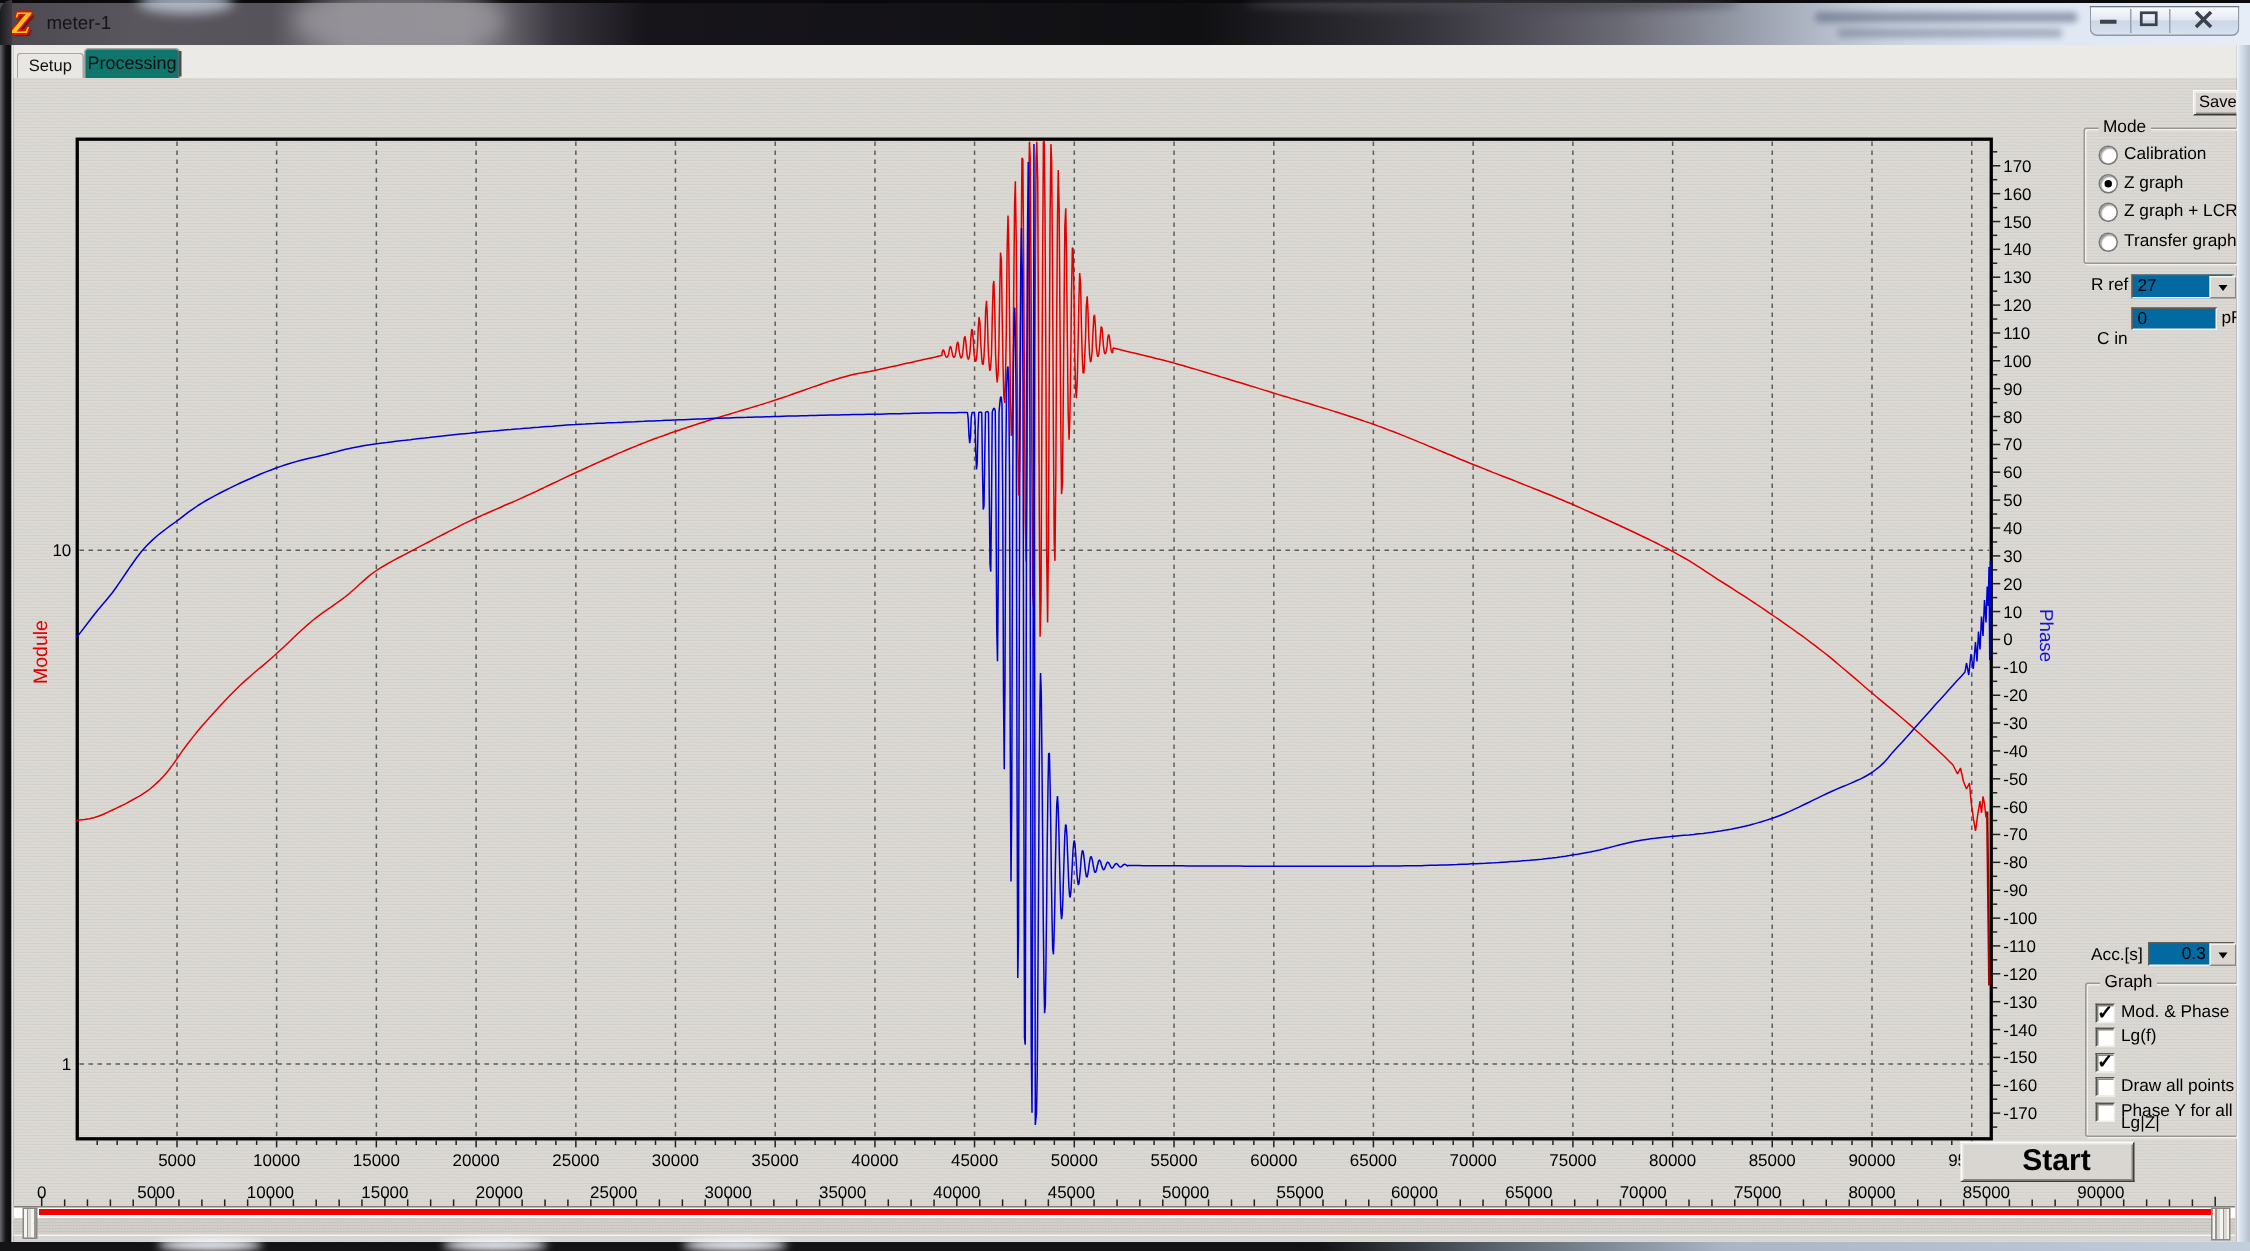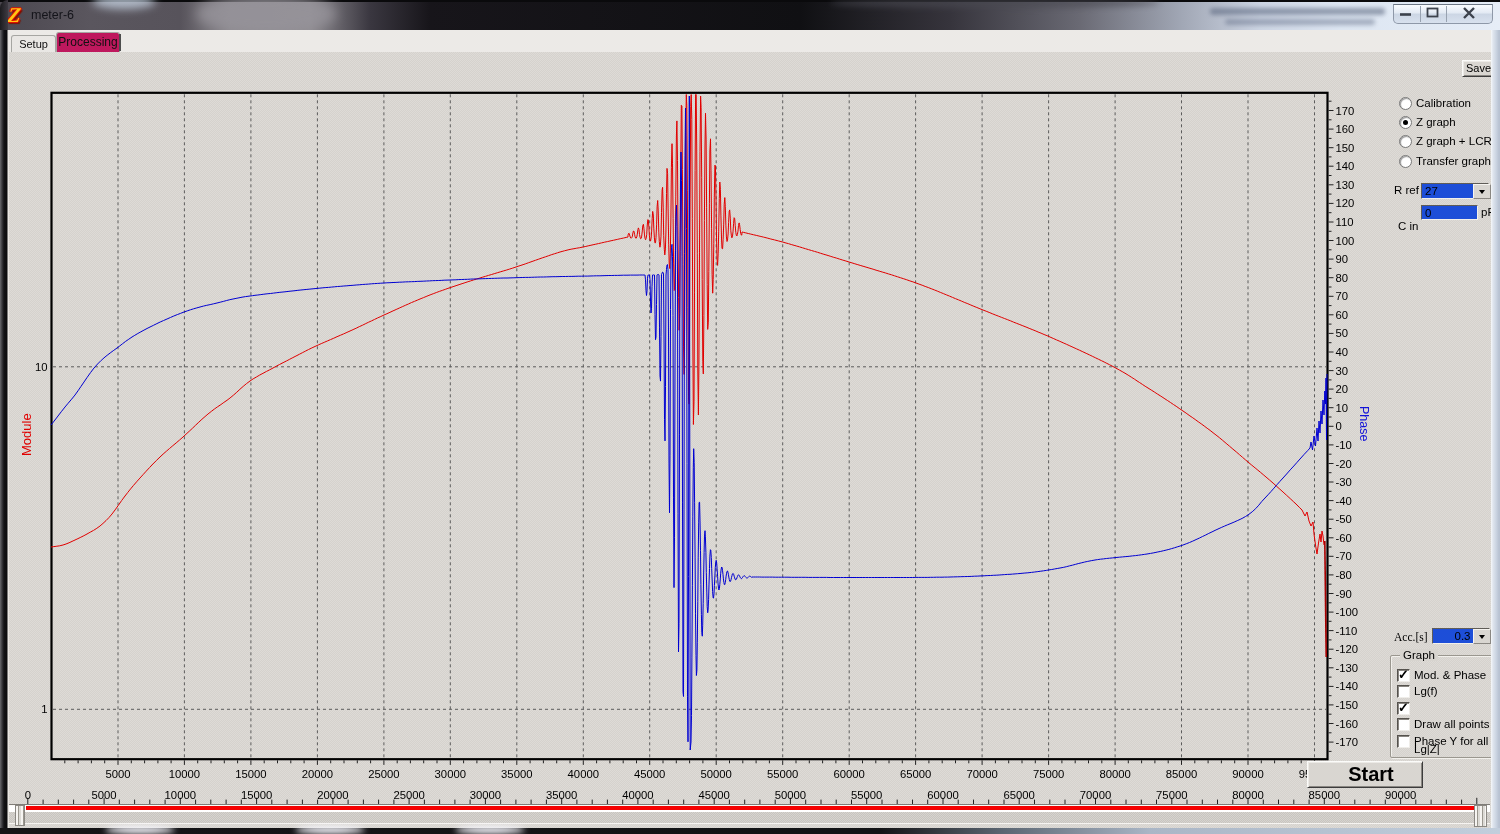--- a/index.html
+++ b/index.html
@@ -16,40 +16,40 @@
 #title:after{content:"";position:absolute;left:0;top:0;width:8px;height:30px;background:linear-gradient(90deg,#1c1c1f,#3e3a42);border-radius:8px 0 0 0;}
 .blob{position:absolute;border-radius:50%;filter:blur(4px);}
 #ttext{position:absolute;left:31px;top:8px;font-size:12.5px;color:#14141a;}
 #zicon{position:absolute;left:8px;top:3px;font:italic bold 21px "Liberation Serif",serif;color:#ffc414;transform:skewX(-6deg);
  text-shadow:-1.2px 0 0 #e01000,1.2px 0 0 #e01000,0 -1.2px 0 #e01000,0 1.2px 0 #e01000,2px 2px 1px #801000;}
 #capbtns{position:absolute;left:1393px;top:4px;width:98px;height:18px;
  background:linear-gradient(#fafcff,#e2e9f3 45%,#ccd6e4 50%,#d8e1ee);
  border:1px solid #8e98a8;border-top-color:#6a7482;border-radius:0 0 5px 5px;}
 .capdiv{position:absolute;top:1px;width:1px;height:16px;background:#98a2b0;}
 
-.tab{position:absolute;background:#be185d;border:1px solid #a6a6a2;border-bottom:none;
+.tab{position:absolute;background:#0f766e;border:1px solid #a6a6a2;border-bottom:none;
  border-radius:3px 3px 0 0;font-size:11px;color:#111;text-align:center;}
 #tab1{left:11px;top:35px;width:43px;height:16px;line-height:16px;background:#e9e7e4;}
 #tab2{left:56px;top:32px;width:62px;height:19px;line-height:18px;font-size:12px;}
 #tabbar{left:119px;top:34px;width:2px;height:17px;background:#4d4d4d;}
 
 .btn{background:#d9d6d1;border-top:1px solid #fbfbf9;border-left:1px solid #fbfbf9;
  border-right:1px solid #3c3c3c;border-bottom:1px solid #3c3c3c;
  box-shadow:inset 1px 1px 0 #eceae6,inset -1px -1px 0 #8a8782;font-size:11px;color:#000;text-align:center;}
 .gbox{border:1px solid #9a978f;box-shadow:inset 1px 1px 0 #f2f0ec, 1px 1px 0 #f2f0ec;border-radius:2px;}
 .glabel{position:absolute;top:-7px;left:9px;background:#d7d4cf;padding:0 3px;font-size:11.5px;}
 .radio{position:absolute;width:11px;height:11px;border-radius:50%;background:#fff;
  border:1px solid #777;box-shadow:inset 1px 1px 1px #9a9a9a;}
 .rdot{position:absolute;left:3px;top:3px;width:5px;height:5px;border-radius:50%;background:#000;}
 .check{position:absolute;width:11px;height:11px;background:#fff;border-top:1px solid #55524d;
  border-left:1px solid #55524d;border-right:1px solid #efede9;border-bottom:1px solid #efede9;
  box-shadow:inset 1px 1px 0 #8a8782;}
 .ck{position:absolute;left:0px;top:-3px;font-size:13px;font-weight:bold;color:#000;}
 .wlabel{position:absolute;font-size:11.5px;color:#000;white-space:nowrap;}
-.field{position:absolute;background:#1d4ed8;border-top:1.5px solid #5f5c57;border-left:1.5px solid #5f5c57;
+.field{position:absolute;background:#0369a1;border-top:1.5px solid #5f5c57;border-left:1.5px solid #5f5c57;
  border-right:1px solid #f2f0ec;border-bottom:1px solid #f2f0ec;font-size:11.5px;color:#000;}
 .drop{position:absolute;top:1px;width:16px;background:#d9d6d1;border:1px solid #8a8782;
  border-top-color:#f5f3ef;border-left-color:#f5f3ef;text-align:center;}
 .arr{width:0;height:0;border-left:3.5px solid transparent;border-right:3.5px solid transparent;
  border-top:4px solid #000;margin:5px auto 0;}
 
 #lframe{left:0;top:30px;width:9px;height:798px;background:linear-gradient(90deg,#6a6a6e 0,#3a3a3e 2px,#131316 4px,#0c0c0e 7px,#e8e6e2 8px);}
 #rframe{left:1491px;top:30px;width:9px;height:798px;background:linear-gradient(90deg,#f6f8fa 0,#dfe5ee 2px,#ccd5e2 5px,#b8c2d2 8px);}
 #bframe{left:0;top:828px;width:1500px;height:6px;background:linear-gradient(90deg,#141416 0,#131315 880px,#5a6470 1000px,#aab6c6 1150px,#c2cedc 1500px);}
 .bglow{position:absolute;top:826px;height:8px;border-radius:50%;filter:blur(3px);background:#f8f8ff;}
@@ -65,21 +65,21 @@
  <div class="abs" id="tabstrip"></div>
  <div class="abs" id="dither"></div>
 
  <div class="abs" id="title">
   <div class="blob" style="left:92px;top:-6px;width:64px;height:15px;background:#d4e2f2;opacity:.7"></div>
   <div class="blob" style="left:196px;top:-6px;width:140px;height:40px;background:#97949b;opacity:.8;filter:blur(6px)"></div>
   <div class="blob" style="left:830px;top:-2px;width:330px;height:10px;background:#4a4a52;opacity:.65;filter:blur(3px)"></div>
   <div class="blob" style="left:1210px;top:8px;width:175px;height:7px;background:#55617a;opacity:.55;filter:blur(2px);border-radius:3px"></div>
   <div class="blob" style="left:1225px;top:19px;width:150px;height:6px;background:#5a6680;opacity:.45;filter:blur(2px);border-radius:3px"></div>
   <div id="zicon">Z</div>
-  <div id="ttext">meter-6</div>
+  <div id="ttext">meter-1</div>
   <div id="capbtns">
    <div class="capdiv" style="left:26px"></div>
    <div class="capdiv" style="left:52px"></div>
    <svg width="98" height="18" style="position:absolute;left:0;top:0">
     <line x1="6" y1="9.5" x2="17" y2="9.5" stroke="#3c424c" stroke-width="2.6"></line>
     <rect x="33.5" y="3.5" width="10" height="8" fill="none" stroke="#3c424c" stroke-width="1.8"></rect>
     <path d="M70 3 L80 13 M80 3 L70 13" stroke="#3c424c" stroke-width="2.4"></path>
    </svg>
   </div>
  </div>
@@ -456,20 +456,23 @@
 </g>
 <text transform="translate(31,456) rotate(-90)" font-family="Liberation Sans, sans-serif" font-size="13px" fill="#e00000">Module</text>
 <text transform="translate(1360,406) rotate(90)" font-family="Liberation Sans, sans-serif" font-size="12.5px" fill="#1414d8">Phase</text>
 <polyline points="51.0,547.0 53.2,546.7 56.2,546.3 59.7,545.8 63.0,545.0 66.0,544.0 69.0,542.8 72.0,541.4 75.0,540.0 78.0,538.6 80.9,537.2 83.9,535.7 87.0,534.0 90.2,532.2 93.5,530.4 96.8,528.3 100.0,526.0 103.0,523.4 106.0,520.6 109.0,517.5 112.0,514.0 115.1,509.9 118.3,505.4 121.6,500.6 125.0,496.0 127.8,492.4 130.6,488.9 133.5,485.4 136.6,481.8 140.0,478.0 143.0,474.7 146.2,471.2 149.5,467.6 152.9,464.0 156.4,460.5 160.0,457.0 163.1,454.1 166.3,451.3 169.5,448.5 172.8,445.7 176.2,442.9 179.6,440.0 183.0,437.0 186.0,434.2 189.2,431.3 192.4,428.3 195.6,425.2 198.8,422.2 201.9,419.3 205.0,416.6 208.0,414.0 211.3,411.4 214.6,408.9 217.7,406.7 220.9,404.6 223.9,402.4 227.0,400.3 230.0,398.0 233.4,395.2 236.7,392.3 239.9,389.3 243.2,386.4 246.5,383.6 250.0,381.0 253.1,378.9 256.4,377.0 259.6,375.1 263.0,373.3 266.3,371.5 269.7,369.8 273.0,368.0 276.3,366.2 279.7,364.4 283.0,362.7 286.4,361.0 289.6,359.3 292.9,357.6 296.0,356.0 299.3,354.3 302.4,352.7 305.3,351.2 308.4,349.6 311.9,347.9 316.0,346.0 318.6,344.8 321.3,343.6 324.3,342.3 327.3,341.0 330.5,339.6 333.8,338.2 337.0,336.7 340.3,335.3 343.6,333.9 346.9,332.4 350.0,331.0 353.1,329.6 356.2,328.2 359.2,326.7 362.3,325.3 365.3,323.8 368.4,322.3 371.5,320.9 374.6,319.4 377.7,317.9 380.8,316.5 384.0,315.0 387.0,313.7 390.0,312.3 393.0,310.9 396.1,309.5 399.2,308.1 402.3,306.7 405.4,305.3 408.4,304.0 411.4,302.6 414.4,301.4 417.2,300.2 420.0,299.0 423.5,297.6 426.9,296.2 430.1,294.9 433.3,293.7 436.4,292.5 439.4,291.4 442.6,290.3 445.7,289.2 449.0,288.0 452.0,287.0 455.0,286.0 458.0,285.0 461.0,284.0 464.1,283.0 467.1,282.0 470.3,281.0 473.4,280.0 476.7,279.0 480.0,278.0 482.8,277.1 485.6,276.3 488.5,275.4 491.3,274.6 494.2,273.7 497.2,272.8 500.2,271.9 503.2,271.0 506.3,270.1 509.5,269.1 512.7,268.1 516.0,267.0 518.9,266.0 522.0,265.0 525.3,263.9 528.6,262.7 532.0,261.5 535.4,260.3 538.8,259.1 542.2,257.9 545.5,256.8 548.7,255.7 551.8,254.6 554.7,253.7 557.5,252.8 560.0,252.0 564.4,250.8 568.0,249.9 571.1,249.2 574.0,248.7 576.7,248.2 579.7,247.7 583.0,247.0 585.9,246.4 588.9,245.7 592.0,245.0 595.2,244.3 598.4,243.6 601.5,242.9 604.5,242.2 607.4,241.6 610.0,241.0 613.7,240.2 617.3,239.4 620.7,238.6 623.7,238.0 626.1,237.4 628.0,237.0 628.0,235.3 628.5,233.5 629.1,233.3 629.6,235.0 630.2,237.0 630.7,238.0 631.3,238.2 631.8,237.6 632.4,236.2 632.9,232.9 633.5,230.9 634.0,231.5 634.6,234.4 635.1,236.9 635.7,238.1 636.2,238.2 636.8,236.9 637.3,234.1 637.9,229.7 638.4,227.9 639.0,229.7 639.5,234.5 640.1,237.3 640.6,238.7 641.2,238.3 641.7,236.1 642.3,230.9 642.8,225.5 643.4,224.3 643.9,228.2 644.5,234.9 645.0,238.3 645.6,239.7 646.1,238.4 646.7,234.7 647.2,226.0 647.8,219.6 648.3,219.9 648.9,227.4 649.4,235.9 650.0,240.0 650.5,241.1 651.1,238.2 651.6,231.9 652.2,218.4 652.7,211.4 653.3,215.0 653.8,228.2 654.4,237.9 654.9,242.8 655.5,242.8 656.0,237.6 656.6,224.8 657.1,206.8 657.7,200.5 658.2,210.1 658.8,232.2 659.3,241.7 659.9,247.2 660.4,245.2 661.0,236.2 661.5,212.7 662.1,190.1 662.6,187.3 663.2,207.2 663.7,235.7 664.3,249.2 664.8,254.9 665.4,248.9 665.9,233.0 666.5,193.7 667.0,168.4 667.6,173.6 668.1,208.9 668.7,244.2 669.2,263.9 669.8,268.6 670.3,253.8 670.9,220.0 671.4,167.3 672.0,143.7 672.5,163.2 673.1,218.4 673.6,263.1 674.2,290.5 674.7,289.4 675.3,256.9 675.8,196.1 676.4,136.0 676.9,120.9 677.5,160.6 678.0,235.9 678.6,297.6 679.1,330.3 679.7,313.5 680.2,251.3 680.8,165.2 681.3,105.3 681.9,106.2 682.4,169.5 683.0,264.7 683.5,346.9 684.1,374.4 684.6,329.1 685.2,229.3 685.7,132.7 686.3,94.5 686.8,105.2 687.4,190.2 687.9,307.8 688.5,396.8 689.0,404.1 689.6,323.0 690.1,198.9 690.7,106.4 691.2,94.5 691.8,119.5 692.3,218.8 692.9,350.0 693.4,424.5 694.0,401.7 694.5,292.9 695.1,170.6 695.6,94.5 696.2,94.5 696.7,146.0 697.3,253.8 697.8,371.0 698.4,415.0 698.9,366.3 699.5,252.1 700.0,151.3 700.6,96.1 701.1,107.5 701.7,177.8 702.2,279.4 702.8,361.2 703.3,373.9 703.9,315.7 704.4,220.7 705.0,145.0 705.5,113.3 706.1,139.1 706.6,207.2 707.2,284.4 707.7,329.4 708.3,322.2 708.8,271.3 709.4,203.8 709.9,151.0 710.5,138.8 711.0,170.8 711.6,228.8 712.1,274.3 712.7,293.2 713.2,279.6 713.8,243.7 714.3,197.2 714.9,165.1 715.4,165.9 716.0,197.0 716.5,237.1 717.1,259.9 717.6,265.4 718.2,253.2 718.7,231.2 719.3,198.6 719.8,182.0 720.4,189.3 720.9,215.1 721.5,238.0 722.0,248.5 722.6,248.7 723.1,239.8 723.7,224.9 724.2,204.3 724.8,197.6 725.3,206.7 725.9,225.8 726.4,236.9 727.0,241.5 727.5,240.1 728.1,234.0 728.6,222.6 729.2,211.3 729.7,209.9 730.3,218.2 730.8,230.7 731.4,235.8 731.9,237.8 732.5,236.1 733.0,231.8 733.6,223.4 734.1,217.7 734.7,218.7 735.2,225.3 735.8,232.3 736.3,235.3 736.9,236.0 737.4,234.3 738.0,231.2 738.5,225.4 739.1,222.9 739.6,224.7 740.2,229.6 740.7,233.4 741.3,235.1 741.8,235.1 742.0,232.0 743.7,232.4 745.8,232.9 748.2,233.5 750.8,234.1 753.7,234.8 756.8,235.5 760.1,236.3 763.5,237.1 767.1,238.0 770.8,239.0 774.5,239.9 778.3,240.9 782.2,241.9 786.0,243.0 788.6,243.7 791.2,244.5 794.0,245.3 796.8,246.1 799.6,246.9 802.5,247.8 805.4,248.7 808.4,249.6 811.5,250.5 814.5,251.4 817.6,252.3 820.7,253.3 823.9,254.3 827.0,255.2 830.2,256.2 833.3,257.2 836.5,258.1 839.6,259.1 842.8,260.1 845.9,261.0 849.0,262.0 852.0,262.9 854.9,263.8 857.9,264.7 860.9,265.6 864.0,266.5 867.0,267.4 870.0,268.3 873.1,269.2 876.1,270.2 879.2,271.1 882.2,272.0 885.3,272.9 888.4,273.9 891.5,274.8 894.5,275.8 897.6,276.8 900.7,277.8 903.8,278.8 906.8,279.8 909.9,280.9 913.0,281.9 916.0,283.0 919.0,284.1 922.1,285.2 925.1,286.4 928.2,287.5 931.2,288.7 934.3,289.9 937.3,291.1 940.4,292.4 943.4,293.6 946.5,294.9 949.5,296.1 952.5,297.4 955.6,298.7 958.6,299.9 961.7,301.2 964.7,302.5 967.8,303.7 970.8,305.0 973.9,306.3 976.9,307.5 980.0,308.8 983.0,310.0 986.1,311.2 989.1,312.4 992.2,313.7 995.2,314.9 998.3,316.1 1001.4,317.3 1004.5,318.5 1007.6,319.7 1010.7,320.9 1013.7,322.2 1016.8,323.4 1019.9,324.6 1022.9,325.8 1026.0,327.0 1029.1,328.3 1032.1,329.5 1035.1,330.7 1038.1,332.0 1041.1,333.2 1044.1,334.5 1047.1,335.7 1050.0,337.0 1053.2,338.4 1056.5,339.9 1059.8,341.3 1063.1,342.8 1066.5,344.3 1069.8,345.8 1073.1,347.3 1076.4,348.8 1079.7,350.3 1082.9,351.8 1086.1,353.3 1089.3,354.8 1092.4,356.3 1095.5,357.8 1098.4,359.2 1101.3,360.6 1104.2,362.0 1106.9,363.4 1109.5,364.7 1112.0,366.0 1115.9,368.1 1119.5,370.1 1122.9,372.0 1126.0,373.8 1128.9,375.6 1131.7,377.4 1134.4,379.1 1137.0,380.9 1139.7,382.6 1142.4,384.4 1145.1,386.2 1148.0,388.0 1151.2,390.0 1154.5,392.1 1157.7,394.2 1160.9,396.2 1164.1,398.3 1167.3,400.4 1170.5,402.5 1173.6,404.6 1176.8,406.7 1179.9,408.9 1183.0,411.0 1186.1,413.1 1189.1,415.3 1192.2,417.4 1195.2,419.5 1198.2,421.7 1201.2,423.8 1204.2,426.0 1207.1,428.2 1210.1,430.4 1213.0,432.7 1216.0,435.0 1219.3,437.6 1222.7,440.4 1226.1,443.3 1229.5,446.2 1232.9,449.1 1236.3,451.9 1239.5,454.7 1242.5,457.3 1245.4,459.8 1248.0,462.0 1251.8,465.2 1255.1,467.9 1257.9,470.2 1260.6,472.4 1263.2,474.6 1266.0,477.0 1269.5,480.0 1273.1,483.1 1276.5,486.2 1279.9,489.2 1283.0,492.0 1286.7,495.4 1290.2,498.6 1293.3,501.5 1296.0,504.0 1299.8,507.8 1302.0,510.0 1302.0,510.0 1305.0,516.0 1307.0,512.0 1309.0,521.0 1311.0,526.0 1313.0,522.0 1314.0,534.0 1315.5,545.0 1317.0,554.0 1318.5,543.0 1320.0,534.0 1321.0,542.0 1322.0,531.0 1323.0,536.0 1324.0,545.0" fill="none" stroke="#e10000" stroke-width="1" stroke-linejoin="bevel"></polyline>
 <polyline points="51.0,425.0 54.1,421.1 58.0,416.0 61.3,411.7 65.0,407.0 68.1,403.3 71.6,399.2 75.0,395.0 78.0,390.8 81.0,386.4 84.0,382.0 87.2,377.3 90.6,372.5 94.0,368.0 97.6,364.0 101.2,360.4 105.0,357.0 107.9,354.7 110.8,352.5 113.8,350.3 117.0,348.0 119.8,345.9 122.6,343.7 125.6,341.4 128.8,339.2 132.0,337.0 134.8,335.3 137.8,333.5 140.9,331.8 144.0,330.1 147.0,328.5 150.0,327.0 153.5,325.3 156.9,323.6 160.2,322.0 163.6,320.5 167.0,319.0 170.4,317.5 173.8,316.0 177.3,314.6 180.7,313.3 184.0,312.0 187.2,310.9 190.4,309.8 193.6,308.8 196.8,307.9 200.0,307.0 203.4,306.1 206.8,305.3 210.2,304.6 213.6,303.8 217.0,303.0 220.2,302.2 223.4,301.4 226.6,300.5 229.8,299.7 233.0,299.0 236.1,298.4 239.0,297.8 242.0,297.2 245.6,296.6 250.0,296.0 252.4,295.7 255.0,295.3 257.8,295.0 260.8,294.6 263.9,294.2 267.1,293.8 270.3,293.5 273.6,293.1 276.8,292.7 279.9,292.3 283.0,292.0 286.0,291.7 289.0,291.3 292.0,291.0 295.0,290.7 297.9,290.3 300.9,290.0 303.9,289.7 306.9,289.4 309.9,289.1 313.0,288.8 316.0,288.5 319.1,288.2 322.1,287.9 325.2,287.6 328.3,287.4 331.4,287.1 334.5,286.8 337.6,286.5 340.7,286.3 343.8,286.0 346.9,285.8 350.0,285.5 353.1,285.3 356.2,285.0 359.2,284.8 362.3,284.5 365.3,284.3 368.4,284.1 371.5,283.8 374.6,283.6 377.7,283.4 380.8,283.2 384.0,283.0 386.9,282.8 390.0,282.7 393.0,282.5 396.1,282.4 399.2,282.2 402.2,282.1 405.3,281.9 408.4,281.8 411.4,281.7 414.3,281.6 417.2,281.4 420.0,281.3 423.2,281.2 426.4,281.0 429.4,280.9 432.4,280.7 435.4,280.6 438.3,280.5 441.2,280.4 444.1,280.2 447.0,280.1 450.0,280.0 453.0,279.9 455.9,279.8 458.8,279.6 461.7,279.5 464.6,279.4 467.6,279.3 470.6,279.1 473.6,279.0 476.8,278.9 480.0,278.8 482.8,278.7 485.7,278.6 488.6,278.5 491.6,278.4 494.7,278.3 497.8,278.2 500.8,278.1 503.9,278.0 507.0,278.0 510.0,277.9 513.1,277.8 516.0,277.7 519.1,277.6 522.2,277.5 525.3,277.4 528.3,277.4 531.3,277.3 534.3,277.2 537.3,277.1 540.3,277.0 543.5,277.0 546.7,276.9 550.0,276.8 552.9,276.7 555.9,276.7 559.0,276.6 562.2,276.5 565.4,276.5 568.6,276.4 571.9,276.4 575.1,276.3 578.2,276.2 581.3,276.2 584.3,276.1 587.2,276.1 590.0,276.0 593.4,275.9 596.7,275.8 599.9,275.8 603.0,275.7 606.0,275.6 608.9,275.5 611.8,275.5 614.5,275.4 617.3,275.4 620.0,275.3 623.5,275.2 627.0,275.2 630.5,275.1 633.9,275.1 637.0,275.1 639.8,275.0 642.2,275.0 644.0,275.0 644.0,275.0 644.5,275.0 645.0,275.0 645.5,279.8 646.0,290.6 646.5,295.5 647.0,291.1 647.5,278.2 648.0,275.0 648.5,275.0 649.0,275.0 649.5,275.0 650.0,279.5 650.5,301.1 651.0,313.0 651.5,308.2 652.0,286.7 652.5,275.0 653.0,274.9 653.5,274.9 654.0,274.9 654.5,275.0 655.0,314.4 655.5,339.7 656.0,337.1 656.5,304.5 657.0,274.9 657.5,274.6 658.0,274.4 658.5,274.5 659.0,274.9 659.5,327.9 660.0,376.0 660.5,381.1 661.0,336.4 661.5,274.7 662.0,273.2 662.5,272.2 663.0,272.3 663.5,274.0 664.0,337.0 664.5,419.3 665.0,440.9 665.5,386.4 666.0,275.0 666.5,269.3 667.0,264.9 667.5,264.6 668.0,269.7 668.5,335.0 669.0,463.1 669.5,512.8 670.0,455.2 670.5,309.7 671.0,261.2 671.5,247.3 672.0,244.3 672.5,256.3 673.0,315.4 673.5,497.9 674.0,587.6 674.5,537.8 675.0,364.0 675.5,250.6 676.0,216.2 676.5,205.1 677.0,226.5 677.5,275.0 678.0,513.3 678.5,652.0 679.0,623.4 679.5,434.1 680.0,244.9 680.5,179.1 681.0,152.0 681.5,180.7 682.0,256.7 682.5,502.1 683.0,691.8 683.5,696.5 684.0,509.9 684.5,253.3 685.0,155.3 685.5,108.0 686.0,135.6 686.5,228.2 687.0,463.4 687.5,696.8 688.0,741.8 688.5,576.8 689.3,96.0 690.2,750.0 691.0,742.0 691.5,715.6 691.9,657.9 692.4,585.2 692.8,516.2 693.3,467.3 693.7,448.7 694.2,462.5 694.6,502.8 695.1,557.9 695.5,613.2 696.0,655.4 696.4,675.5 696.9,670.2 697.3,642.8 697.8,601.7 698.2,557.9 698.7,522.2 699.1,502.4 699.6,502.2 700.0,520.1 700.5,550.3 700.9,584.5 701.4,614.3 701.8,632.7 702.3,636.2 702.7,625.2 703.2,603.4 703.6,577.0 704.1,552.6 704.5,536.1 705.0,530.7 705.4,536.9 705.9,552.2 706.3,572.4 706.8,592.1 707.2,606.6 707.7,612.8 708.1,609.9 708.6,599.3 709.0,584.1 709.5,568.5 709.9,556.1 710.4,549.7 710.8,550.4 711.3,557.5 711.7,568.7 712.2,581.0 712.6,591.4 713.1,597.5 713.5,598.2 714.0,593.7 714.4,585.5 714.9,575.9 715.3,567.4 715.8,561.8 716.2,560.3 716.7,563.0 717.1,568.8 717.6,576.2 718.0,583.1 718.5,588.1 718.9,590.0 719.4,588.6 719.8,584.5 720.3,578.9 720.7,573.3 721.2,569.1 721.6,567.0 722.1,567.6 722.5,570.3 723.0,574.5 723.4,578.9 723.9,582.5 724.3,584.5 724.8,584.6 725.2,582.8 725.7,579.7 726.1,576.2 726.6,573.2 727.0,571.4 727.5,571.0 727.9,572.1 728.4,574.3 728.8,577.0 729.3,579.5 729.7,581.1 730.2,581.7 730.6,581.1 731.1,579.5 731.5,577.5 732.0,575.5 732.4,574.0 732.9,573.4 733.3,573.7 733.8,574.7 734.2,576.3 734.7,577.9 735.1,579.1 735.6,579.8 736.0,579.7 736.5,579.0 736.9,577.8 737.4,576.6 737.8,575.5 738.3,574.9 738.7,574.9 739.2,575.3 739.6,576.1 740.1,577.1 740.5,578.0 741.0,578.5 741.4,578.7 741.9,578.4 742.3,577.8 742.8,577.1 743.2,576.4 743.7,575.9 744.1,575.7 744.6,575.8 745.0,576.2 745.5,576.8 745.9,577.4 746.4,577.8 746.8,578.0 747.3,578.0 747.7,577.7 748.2,577.3 748.6,576.8 749.1,576.4 749.5,576.2 750.0,576.2 750.4,576.4 750.9,576.7 751.3,577.1 751.8,577.4 752.0,577.0 753.6,577.0 755.4,577.0 757.4,577.0 759.5,577.0 761.8,577.1 764.3,577.1 766.9,577.1 769.6,577.1 772.4,577.1 775.3,577.2 778.4,577.2 781.5,577.2 784.7,577.2 788.0,577.2 791.3,577.3 794.8,577.3 798.2,577.3 801.7,577.3 805.2,577.3 808.8,577.4 812.4,577.4 815.9,577.4 819.5,577.4 823.1,577.4 826.6,577.4 830.1,577.5 833.6,577.5 837.0,577.5 840.3,577.5 843.6,577.5 846.9,577.5 850.0,577.5 853.0,577.5 856.1,577.5 859.1,577.5 862.2,577.5 865.3,577.5 868.5,577.5 871.6,577.5 874.8,577.5 877.9,577.5 881.1,577.5 884.3,577.5 887.5,577.5 890.7,577.5 893.8,577.5 897.0,577.5 900.2,577.5 903.3,577.5 906.5,577.5 909.6,577.5 912.7,577.5 915.8,577.4 918.8,577.4 921.8,577.4 924.8,577.4 927.8,577.4 930.7,577.3 933.6,577.3 936.5,577.2 939.3,577.2 942.0,577.2 944.7,577.1 947.4,577.1 950.0,577.0 953.7,576.9 957.3,576.8 960.8,576.7 964.3,576.6 967.8,576.5 971.2,576.4 974.5,576.2 977.8,576.1 981.0,575.9 984.1,575.8 987.2,575.6 990.3,575.5 993.3,575.3 996.2,575.2 999.1,575.0 1001.9,574.8 1004.6,574.6 1007.3,574.4 1010.0,574.3 1012.6,574.1 1015.1,573.9 1017.6,573.7 1020.0,573.5 1024.1,573.1 1027.9,572.8 1031.4,572.4 1034.7,572.0 1037.8,571.6 1040.8,571.2 1043.6,570.8 1046.3,570.4 1049.0,569.9 1051.7,569.5 1054.4,569.0 1057.2,568.5 1060.0,568.0 1063.3,567.4 1066.4,566.7 1069.4,565.9 1072.4,565.2 1075.3,564.4 1078.2,563.6 1081.2,562.9 1084.4,562.1 1087.7,561.4 1091.2,560.7 1095.0,560.0 1097.6,559.6 1100.4,559.2 1103.4,558.9 1106.4,558.5 1109.5,558.2 1112.7,557.9 1116.0,557.5 1119.3,557.2 1122.6,556.9 1125.9,556.6 1129.1,556.3 1132.4,555.9 1135.5,555.6 1138.6,555.2 1141.5,554.8 1144.3,554.4 1147.0,554.0 1150.6,553.4 1153.9,552.8 1157.1,552.1 1160.2,551.5 1163.2,550.8 1166.1,550.1 1168.9,549.4 1171.7,548.6 1174.4,547.8 1177.2,546.9 1180.1,546.0 1183.0,545.0 1186.2,543.8 1189.5,542.5 1192.8,541.1 1196.0,539.6 1199.3,538.1 1202.5,536.5 1205.7,535.0 1208.8,533.4 1212.0,531.9 1215.0,530.4 1218.0,529.0 1221.3,527.5 1224.5,526.1 1227.8,524.7 1231.0,523.4 1234.1,522.1 1237.2,520.7 1240.1,519.4 1242.9,518.0 1245.5,516.5 1248.0,515.0 1252.2,511.8 1255.7,508.6 1258.8,505.2 1261.7,501.6 1265.0,498.0 1268.0,494.8 1271.0,491.5 1274.0,488.1 1277.0,484.7 1280.0,481.3 1283.0,478.0 1286.6,474.0 1290.2,469.9 1293.8,466.0 1297.1,462.3 1300.0,459.0 1304.2,454.3 1307.7,450.6 1310.0,448.0 1311.0,442.0 1312.5,450.0 1314.0,436.0 1315.5,446.0 1317.0,428.0 1318.0,441.0 1319.0,421.0 1320.0,433.0 1321.0,411.0 1322.0,424.0 1323.0,400.0 1324.0,415.0 1324.8,391.0 1325.5,404.0 1326.0,378.0 1326.5,440.0 1327.0,374.0" fill="none" stroke="#0000d2" stroke-width="1" stroke-linejoin="bevel"></polyline>
 <line x1="1324.8" y1="541" x2="1326.2" y2="657" stroke="#a80000" stroke-width="1.6"></line>
 </svg>
 
  <div class="abs btn" style="left:1462px;top:60px;width:31px;height:15px;line-height:15px;text-align:left;padding-left:3px;">Save</div>
 
+ <div class="abs gbox" style="left:1389px;top:85px;width:104px;height:89px;">
+  <div class="glabel">Mode</div>
+ </div>
  <div class="radio" style="left:1399px;top:97px;"></div>
  <div class="wlabel" style="left:1416px;top:97px;">Calibration</div>
  <div class="radio" style="left:1399px;top:115.5px;">
       <div class="rdot"></div>
     </div>
  <div class="wlabel" style="left:1416px;top:115.5px;">Z graph</div>
  <div class="radio" style="left:1399px;top:135px;"></div>
  <div class="wlabel" style="left:1416px;top:135px;">Z graph + LCR</div>
  <div class="radio" style="left:1399px;top:154.5px;"></div>
  <div class="wlabel" style="left:1416px;top:154.5px;">Transfer graph</div>
@@ -477,21 +480,21 @@
  <div class="wlabel" style="left:1394px;top:184px;">R ref</div>
  <div class="field" style="left:1421px;top:182.5px;width:63px;height:13px;padding:1px 0 0 3px;">27</div>
  <div class="drop" style="left:1473px;top:183.5px;height:13px;">
       <div class="arr"></div>
     </div>
 
  <div class="wlabel" style="left:1398px;top:220px;">C in</div>
  <div class="field" style="left:1421px;top:204.5px;width:52px;height:12px;padding:1px 0 0 3px;">0</div>
  <div class="wlabel" style="left:1481px;top:206px;">pF</div>
 
- <div class="wlabel" style="left:1394px;top:630.5px;font-family:Liberation Serif, serif;">Acc.[s]</div>
+ <div class="wlabel" style="left:1394px;top:630.5px;">Acc.[s]</div>
  <div class="field" style="left:1432px;top:628px;width:53px;height:13px;padding:1px 0 0 3px;text-align:center;">0.3</div>
  <div class="drop" style="left:1473px;top:629px;height:13px;">
       <div class="arr"></div>
     </div>
 
  <div class="abs gbox" style="left:1390px;top:655px;width:103px;height:101px;">
   <div class="glabel">Graph</div>
  </div>
  <div class="check" style="left:1397px;top:668.5px;">
       <div class="ck">✓</div>

